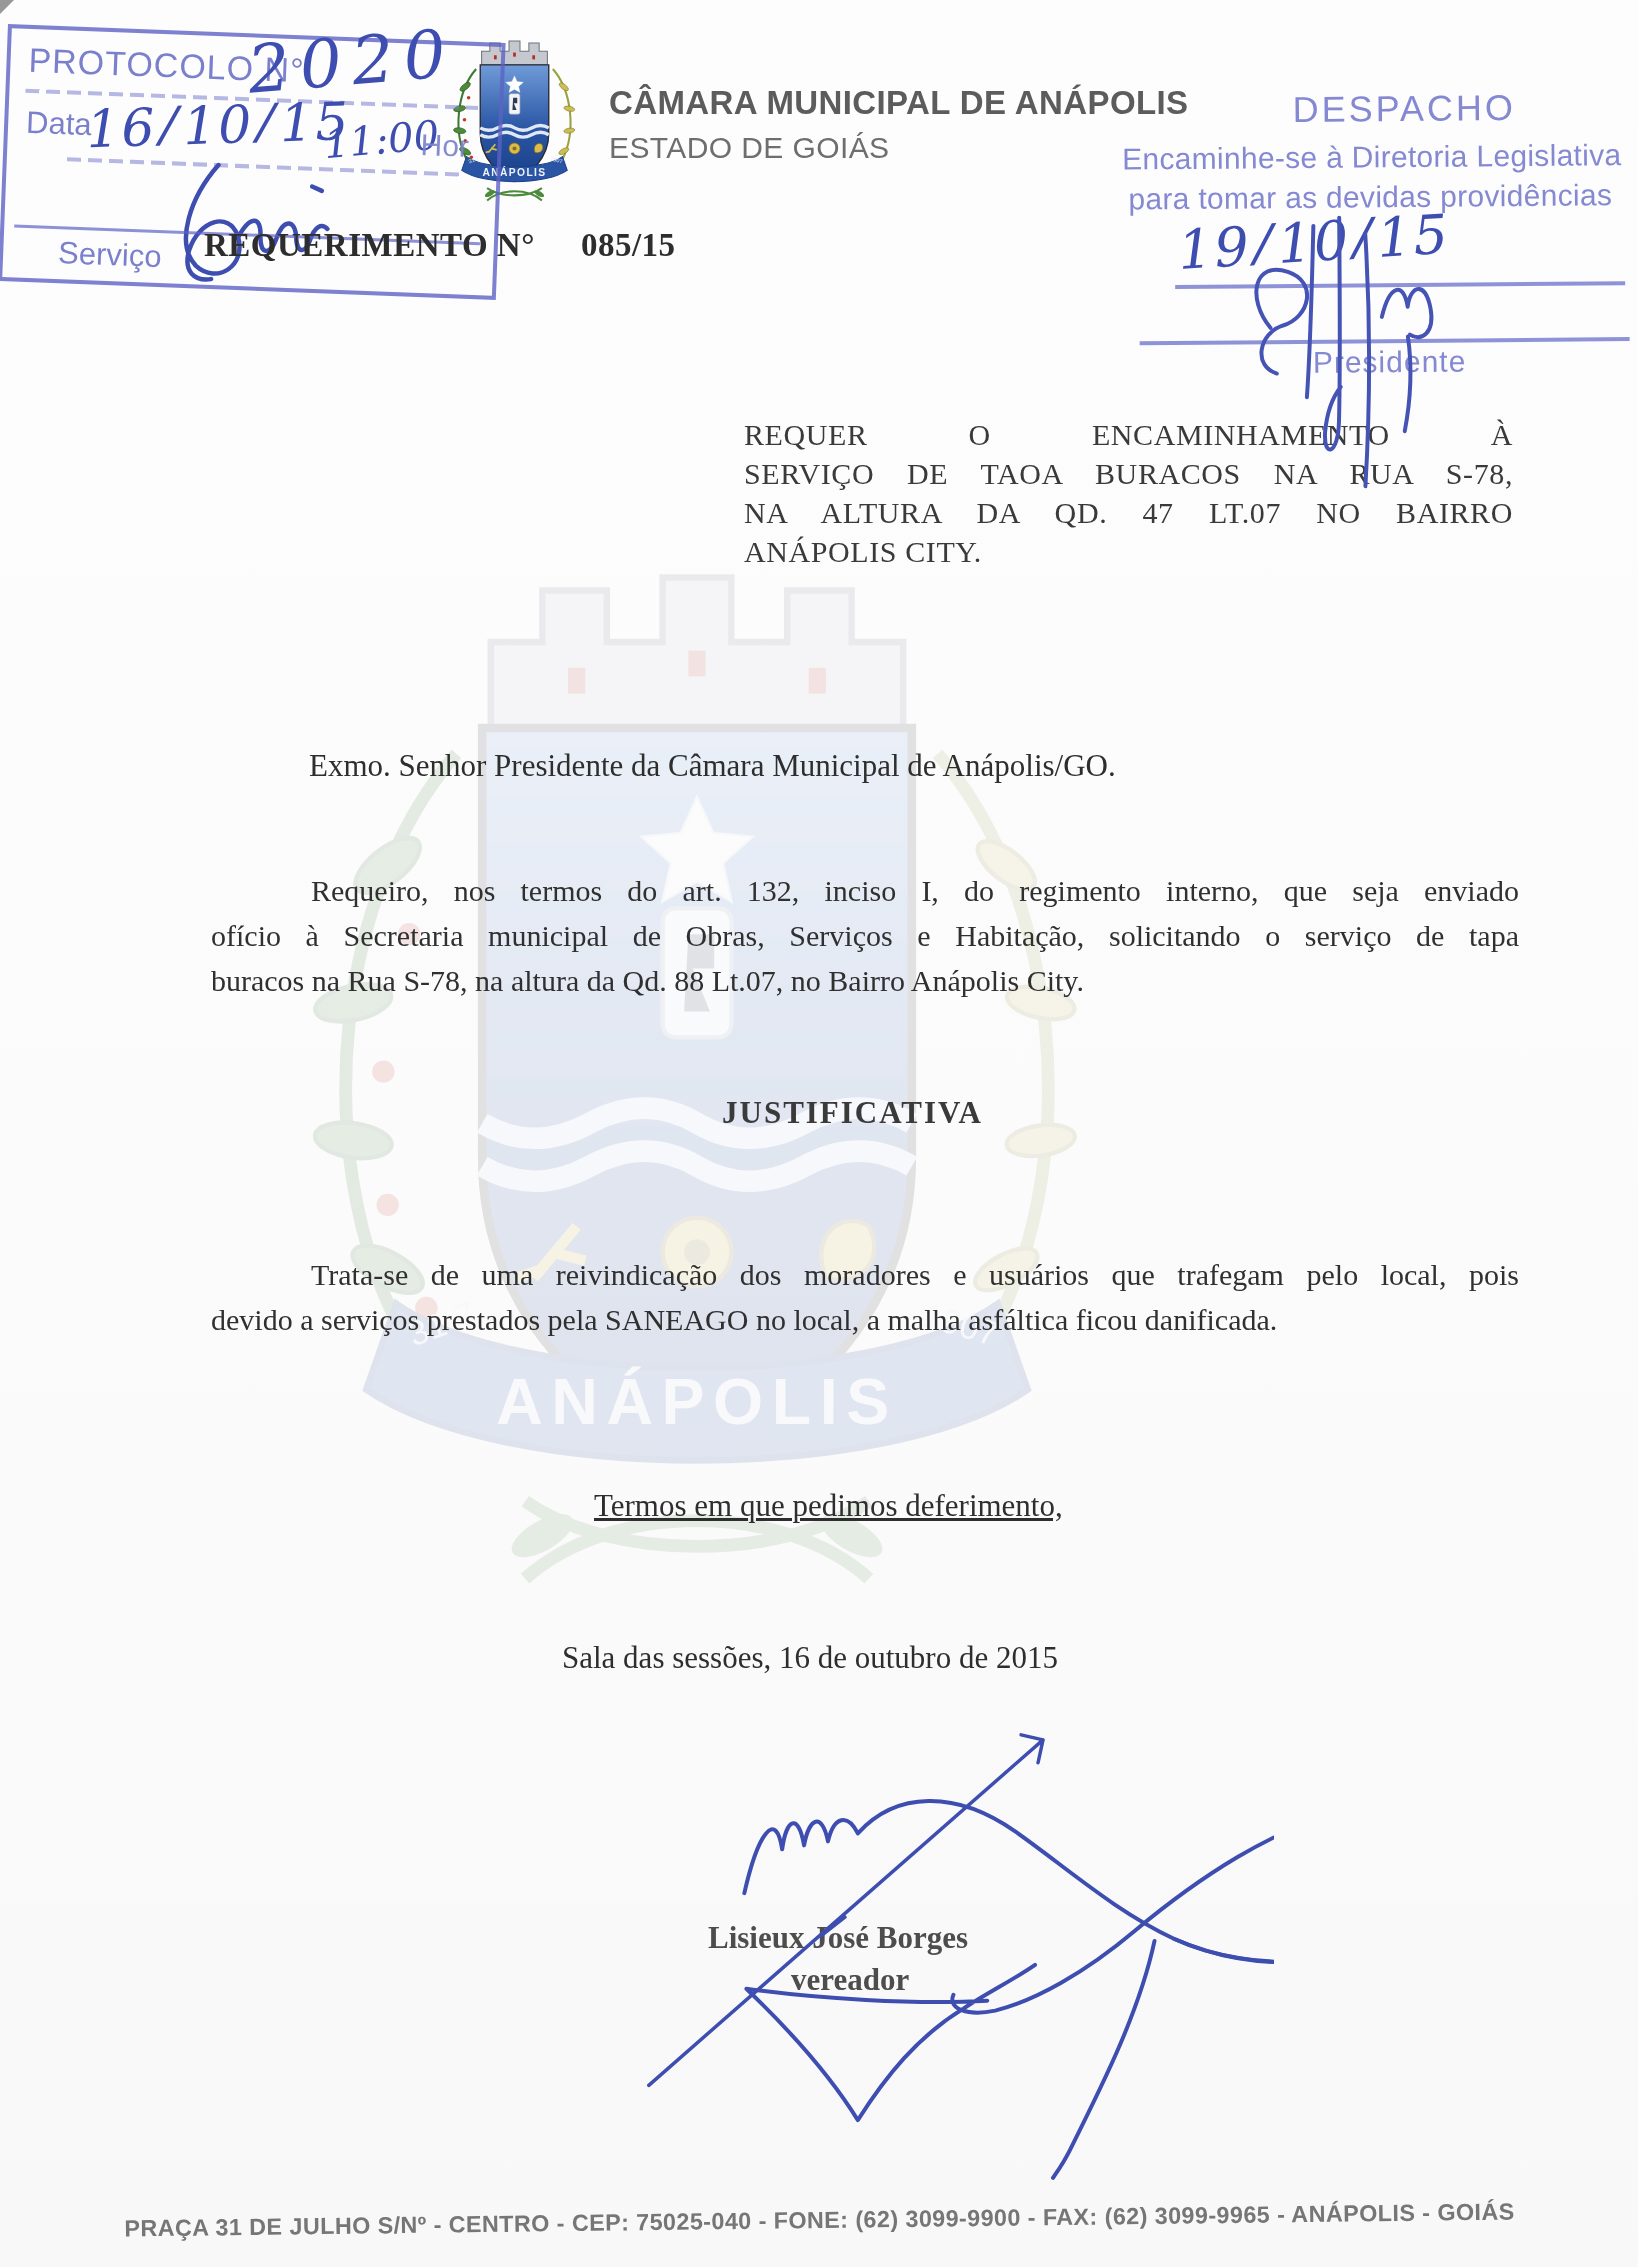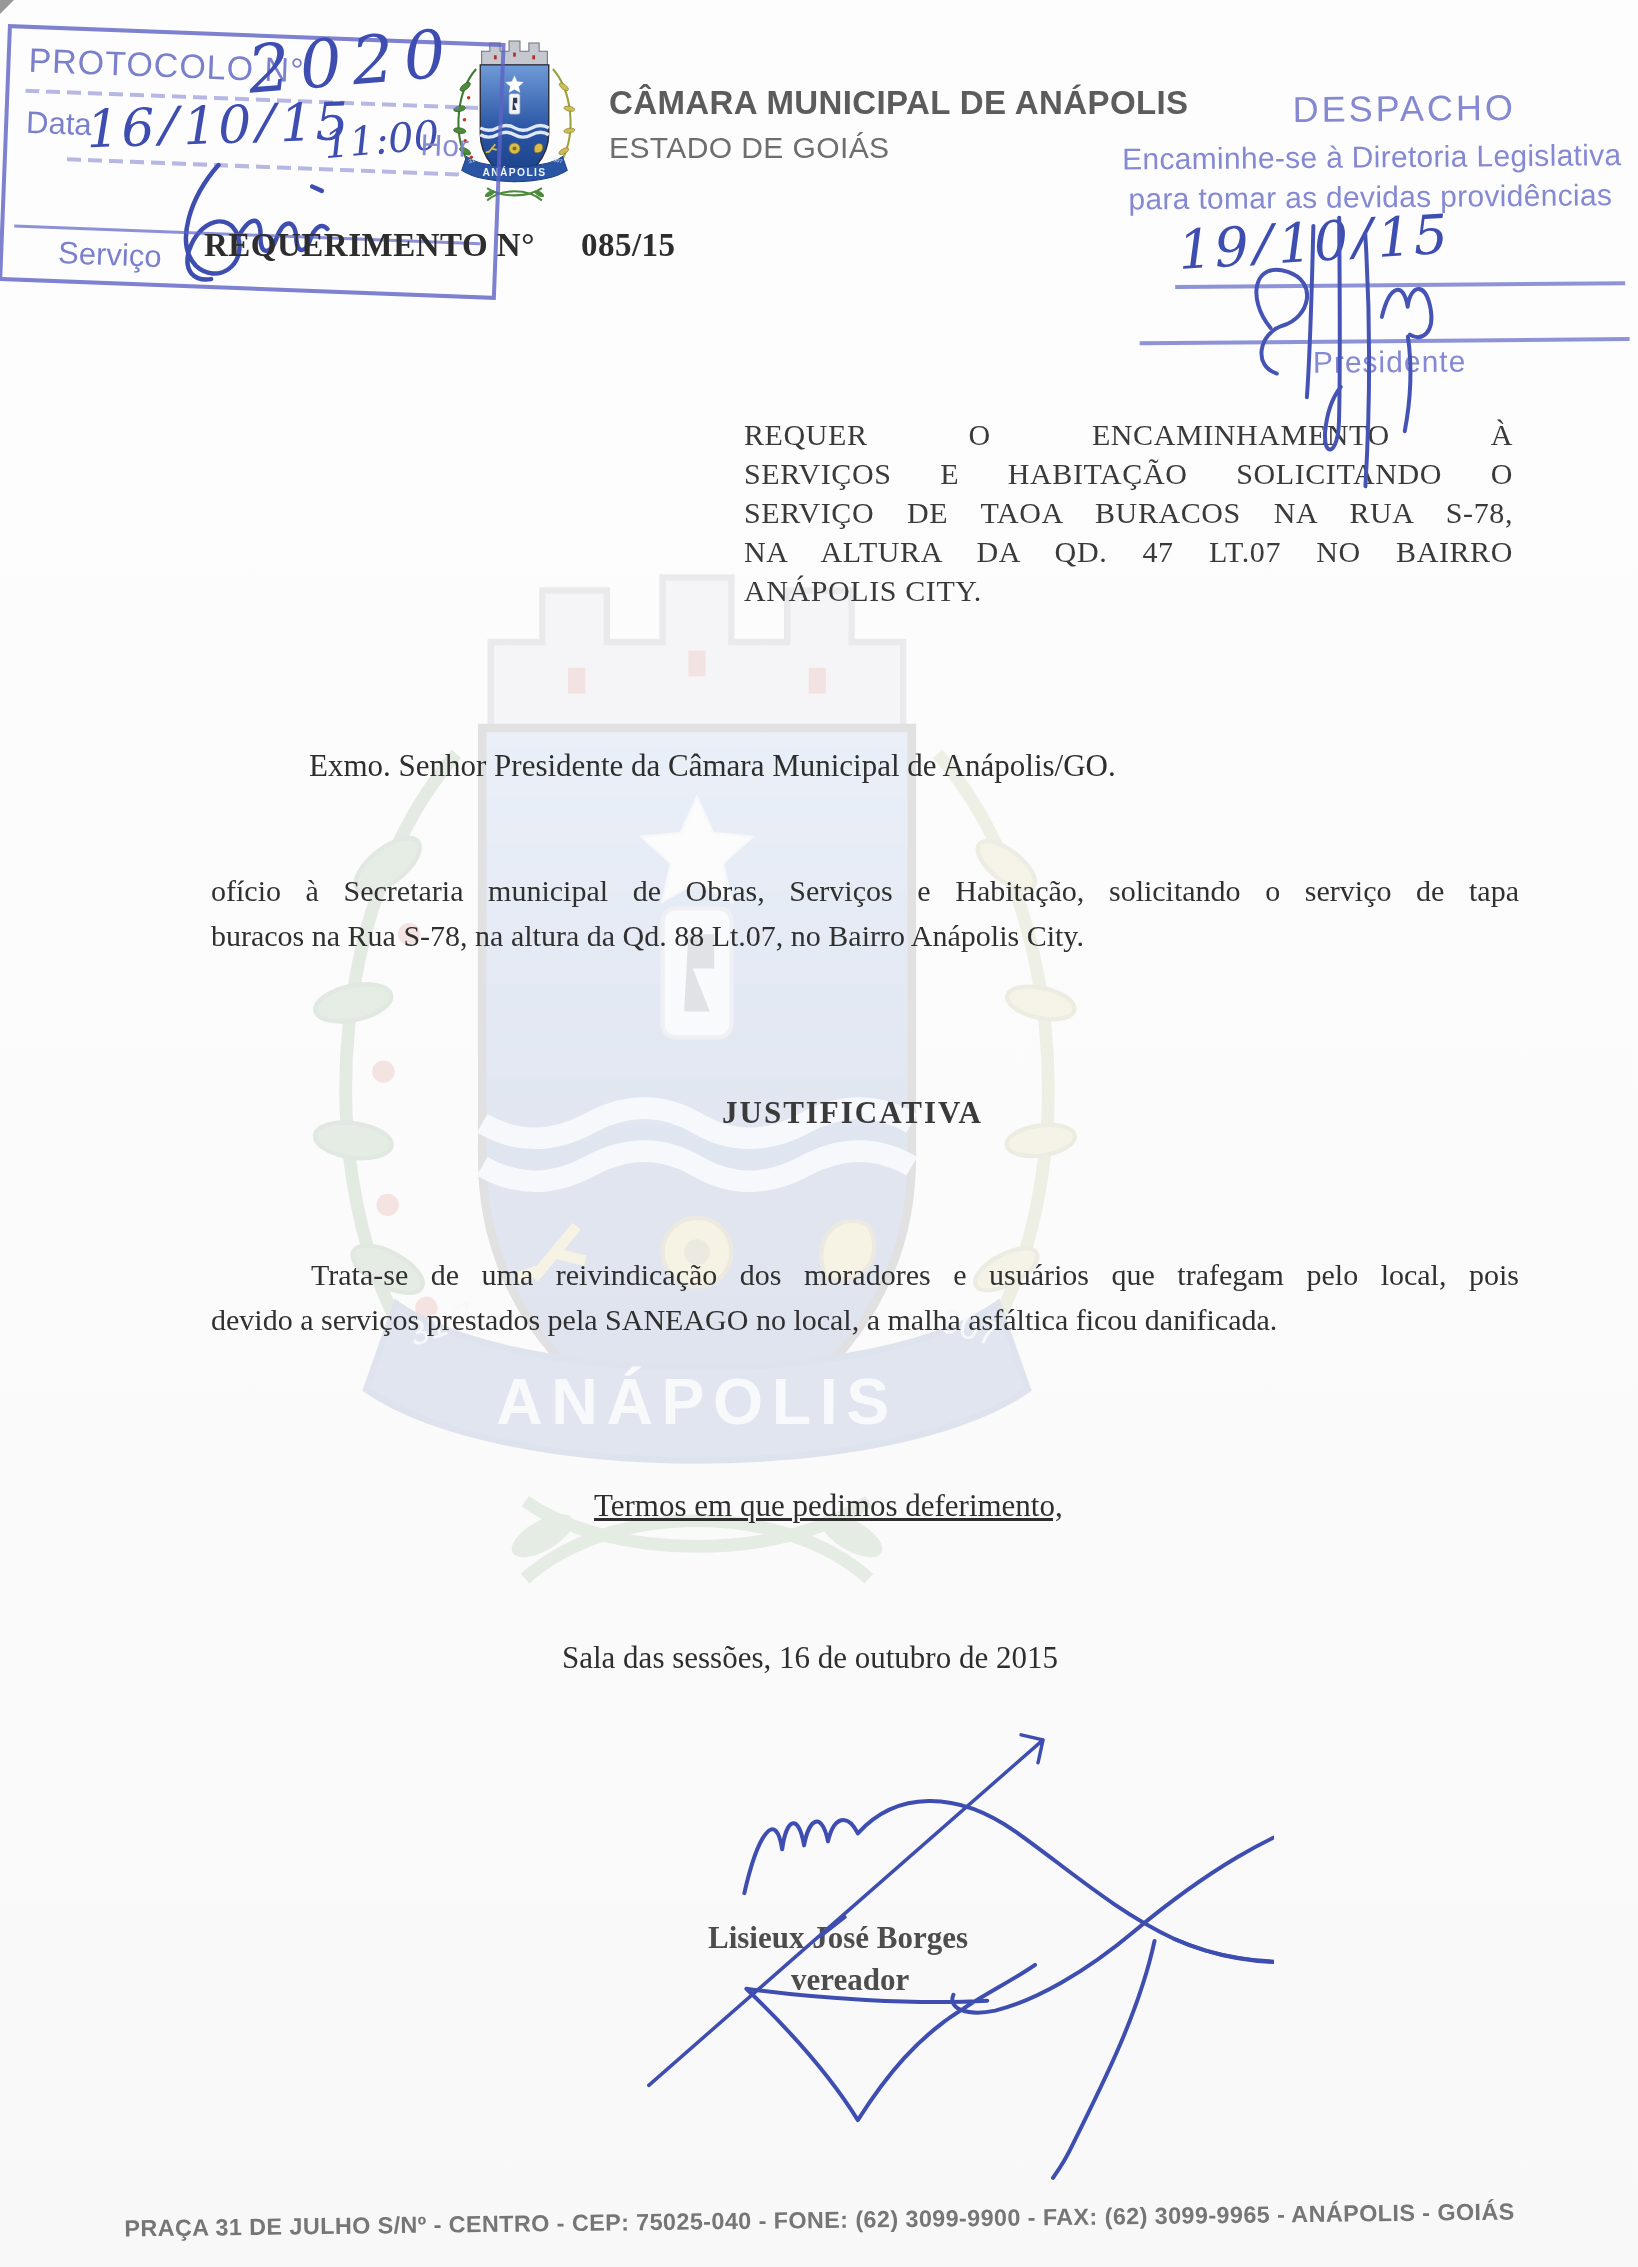--- a/index.html
+++ b/index.html
@@ -229,29 +229,29 @@
     </svg>
   </div>
 
   <div class="req-line-title">
     <span>REQUERIMENTO N°</span>
     <span class="req-number">085/15</span>
   </div>
 
   <div class="request-block">
     <div class="jl">REQUER O ENCAMINHAMENTO À</div>
-    <div class="jl">SERVIÇOS E HABITAÇÃO SOLICITANDO O</div>
     <div class="jl">SERVIÇO DE TAOA BURACOS NA RUA S-78,</div>
     <div class="jl">NA ALTURA DA QD. 47  LT.07 NO BAIRRO</div>
     <div class="jl plain">ANÁPOLIS CITY.</div>
   </div>
 
   <div class="salutation">Exmo. Senhor Presidente da Câmara Municipal de Anápolis/GO.</div>
 
   <div class="para body-block">
+    <div class="jl indent">Requeiro, nos termos do art. 132, inciso I, do regimento interno, que seja enviado</div>
     <div class="jl">ofício à Secretaria municipal de Obras, Serviços e Habitação, solicitando o  serviço de tapa</div>
     <div class="jl plain">buracos na Rua S-78, na altura da Qd. 88 Lt.07, no Bairro Anápolis City.</div>
   </div>
 
   <div class="just-heading">JUSTIFICATIVA</div>
 
   <div class="para just-block">
     <div class="jl indent">Trata-se de uma reivindicação dos moradores e usuários que trafegam pelo local, pois</div>
     <div class="jl plain">devido a serviços prestados pela SANEAGO no local, a malha asfáltica ficou danificada.</div>
   </div>

